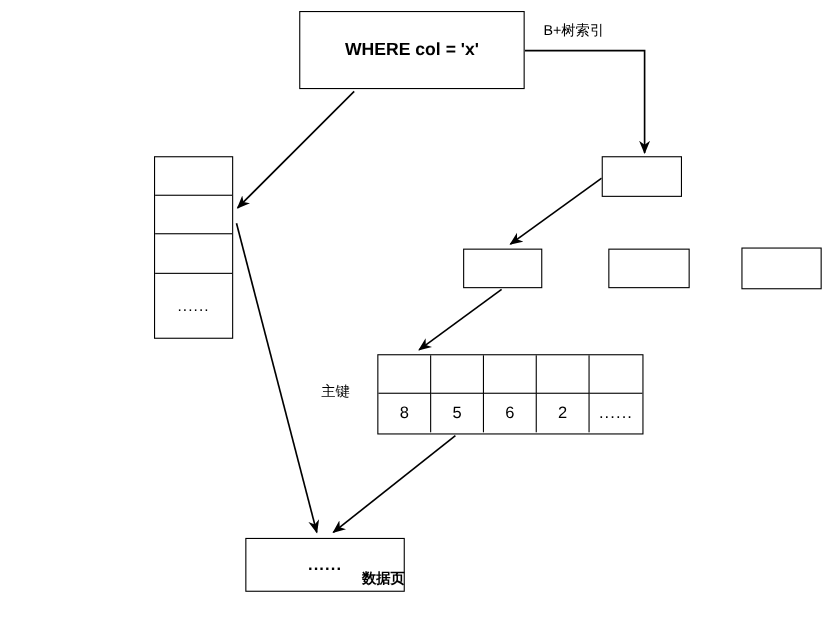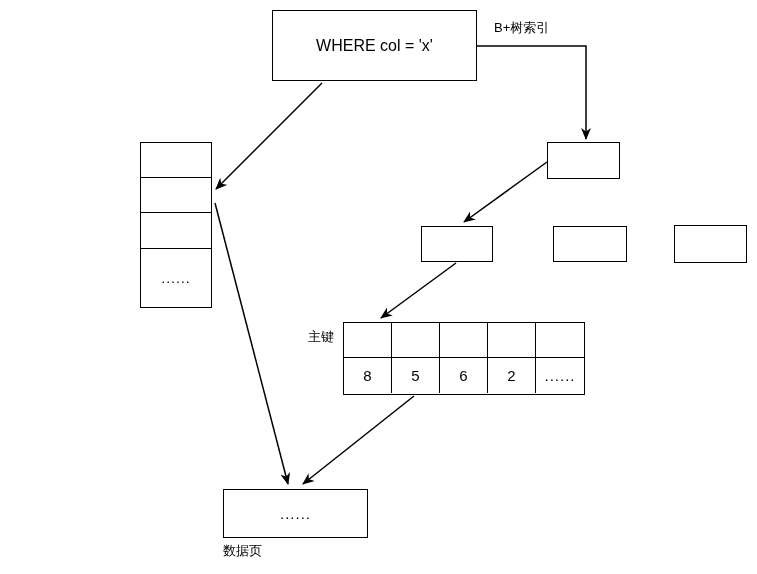--- a/index.html
+++ b/index.html
@@ -23,20 +23,21 @@
   }
   .box {
     position: absolute;
     box-sizing: border-box;
     border: 1.5px solid #000000;
     background: #ffffff;
     display: flex;
     align-items: center;
     justify-content: center;
     color: #000000;
+    font-weight: bold;
   }
   .query-box {
     left: 272px; top: 10px;
     width: 205px; height: 71px;
     font-size: 16px;
   }
   .root-box { left: 547px; top: 142px; width: 73px; height: 37px; }
   .node-a  { left: 421px; top: 226px; width: 72px; height: 36px; }
   .node-b  { left: 553px; top: 226px; width: 74px; height: 36px; }
   .node-c  { left: 674px; top: 225px; width: 73px; height: 38px; }
@@ -90,25 +91,26 @@
     letter-spacing: 1px;
   }
   .label {
     position: absolute;
     color: #000000;
     font-size: 13px;
     white-space: nowrap;
   }
   .btree-label { left: 494px; top: 19px; }
   .hash-label  { left: 16px;  top: 220px; }
-  .pk-label    { left: 292px; top: 328px; margin-left: 16px; }
+  .pk-label    { left: 292px; top: 347px; }
   .datapage-label {
-    left: 223px; top: 542px;
+    left: 223px; top: 517px;
     width: 145px;
-    text-align: left;
+    text-align: right;
+    font-weight: bold;
   }
   .dots { letter-spacing: 1px; }
 </style>
 </head>
 <body>
 
 <div class="canvas">
 
   <svg class="arrows" width="757" height="574" viewBox="0 0 757 574" xmlns="http://www.w3.org/2000/svg">
     <defs>

